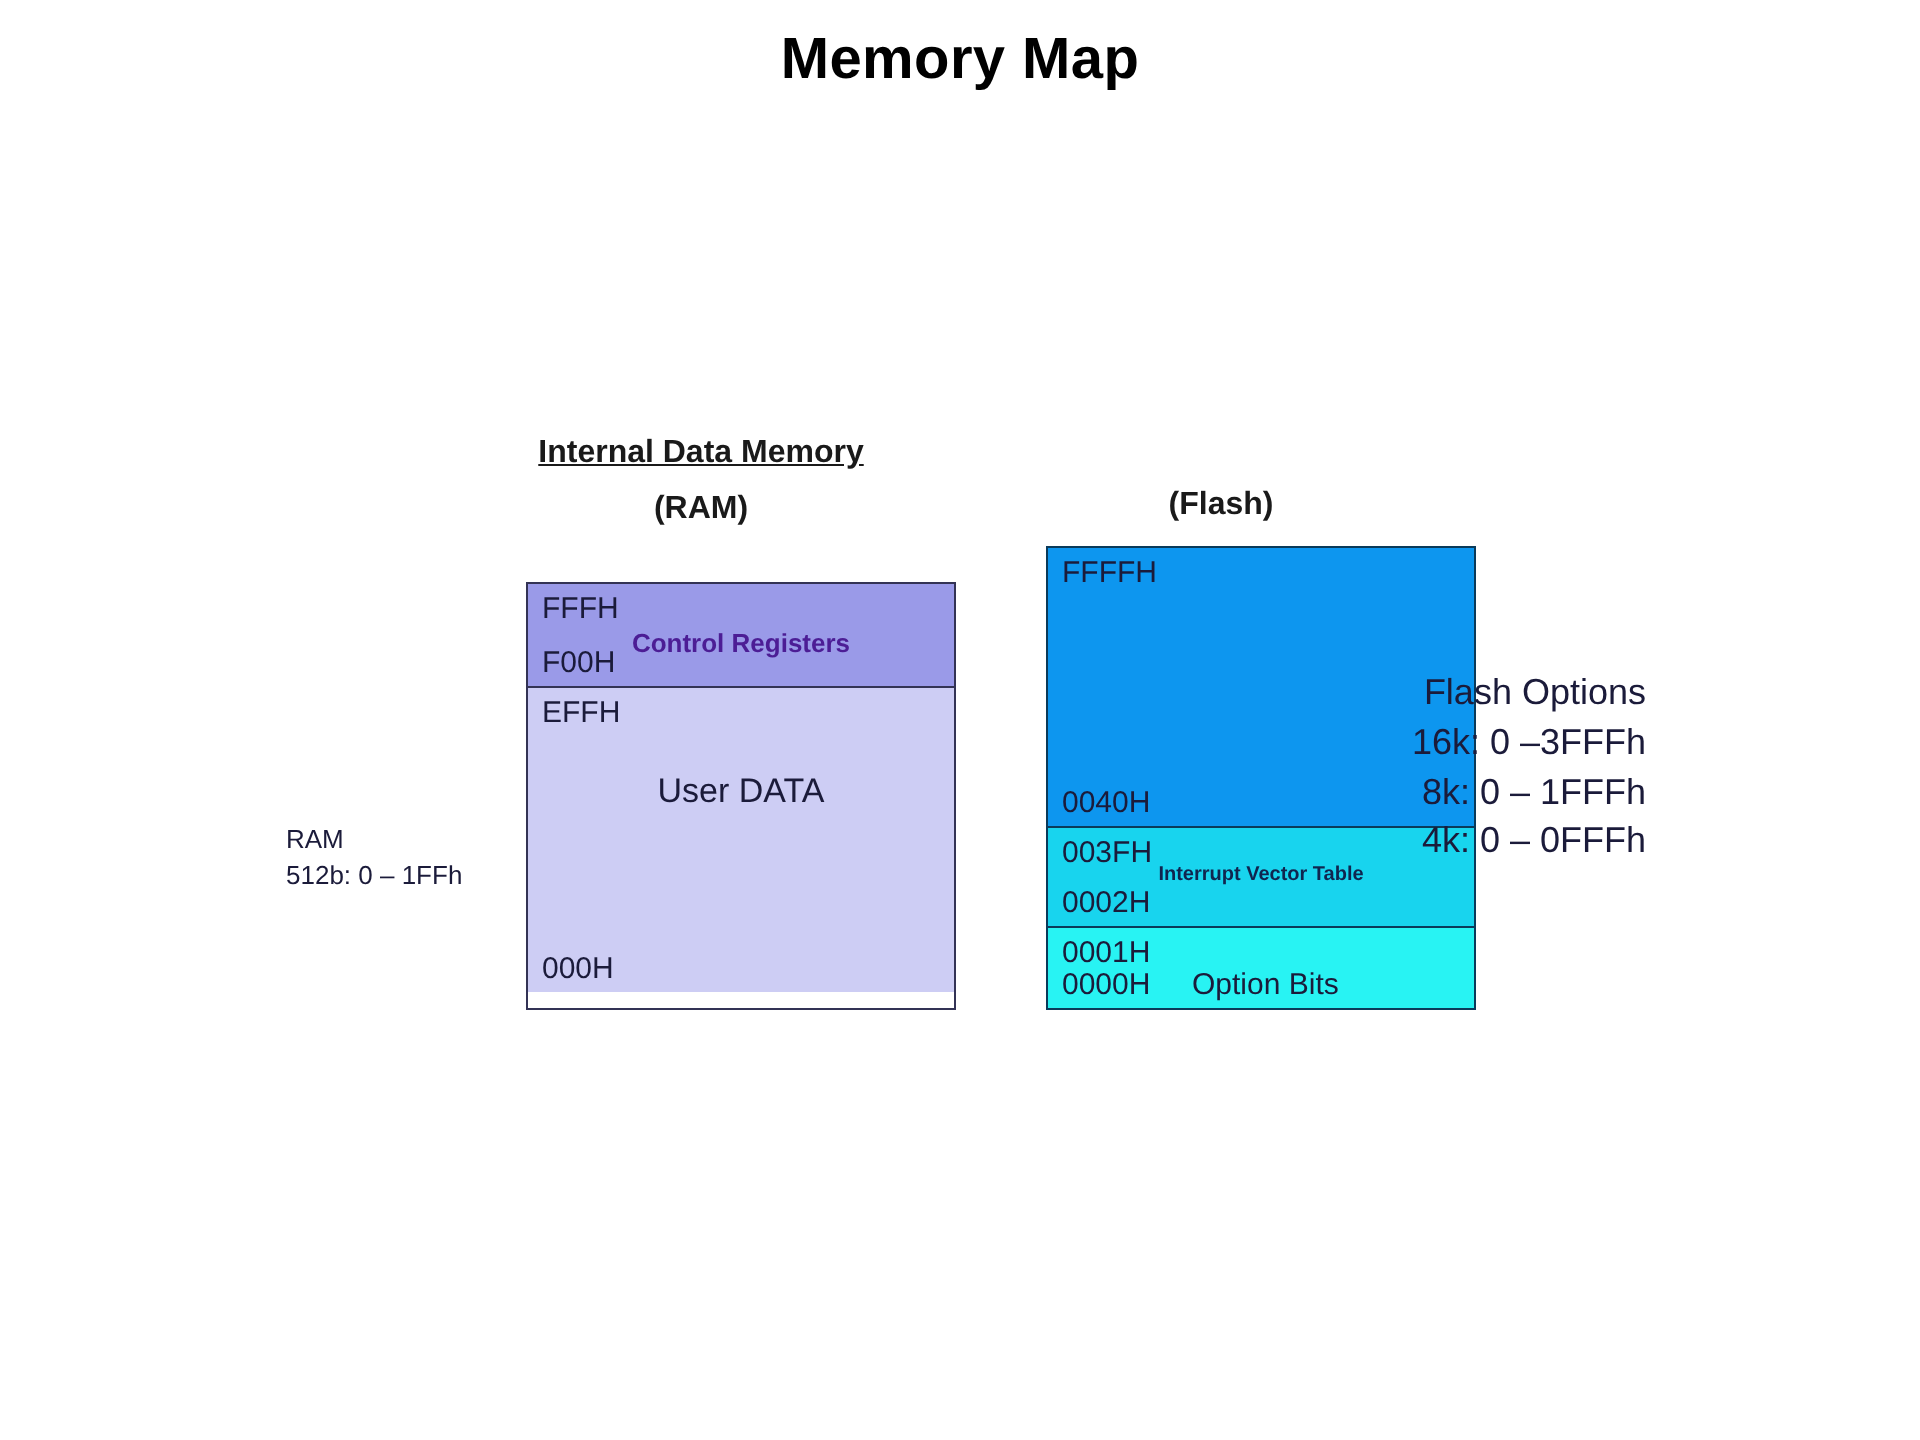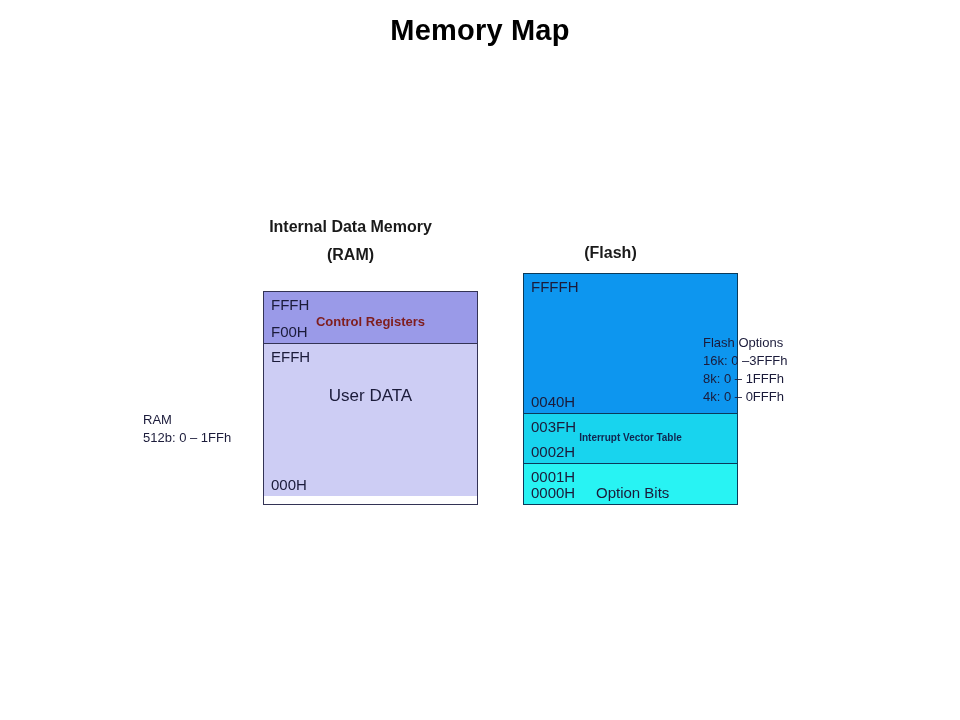--- a/index.html
+++ b/index.html
@@ -34,20 +34,21 @@
   }
 
   
   .col-heading {
     position: absolute;
     font-size: 16px;
     font-weight: bold;
     color: #1a1a1a;
     text-align: center;
     white-space: nowrap;
+    text-decoration: underline;
   }
   .col-subheading {
     position: absolute;
     font-size: 16px;
     font-weight: bold;
     color: #1a1a1a;
     text-align: center;
     white-space: nowrap;
   }
 
@@ -107,21 +108,21 @@
   
   #ram-control-registers {
     height: 52px;
     background: #9a9ae8;
     border-bottom: 1px solid #333355;
   }
   #ram-control-registers .block-label {
     top: 22px;
     font-size: 13px;
     font-weight: bold;
-    color: #7f1d1d;
+    color: #4c1d95;
   }
   #ram-user-data {
     height: 152px;
     background: #cdcdf4;
   }
   #ram-user-data .block-label {
     top: 42px;
     font-size: 17px;
     color: #1b1b3a;
   }
@@ -172,22 +173,23 @@
     color: #1b1b3a;
     text-align: left;
     line-height: 1.35;
     white-space: nowrap;
   }
   #flash-annotation {
     position: absolute;
     left: 703px;
     top: 334px;
     width: 120px;
-    font-size: 13px;
-    color: #1b1b3a;
+    font-size: 18px;
+    color: #1b1b3a;
+    text-align: right;
     line-height: 1.38;
     white-space: nowrap;
   }
   .annotation-line { display: block; }
 </style>
 </head>
 <body>
 
 <div class="slide">
 

